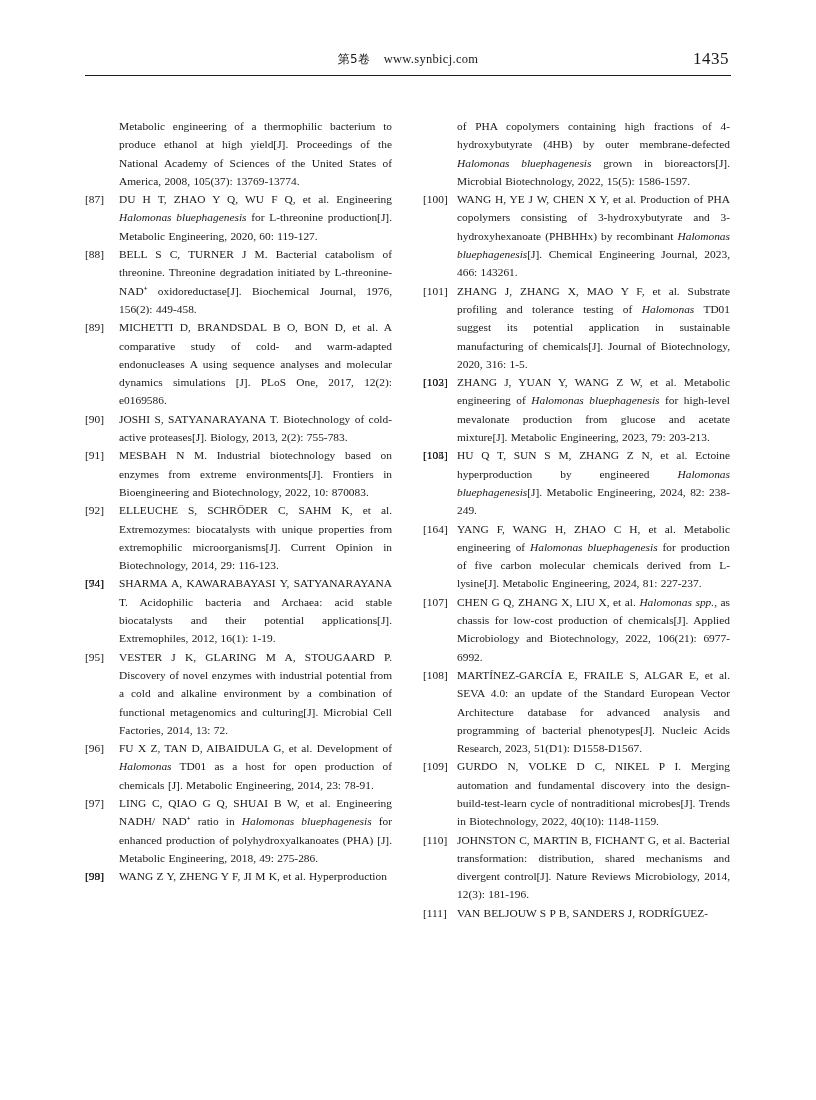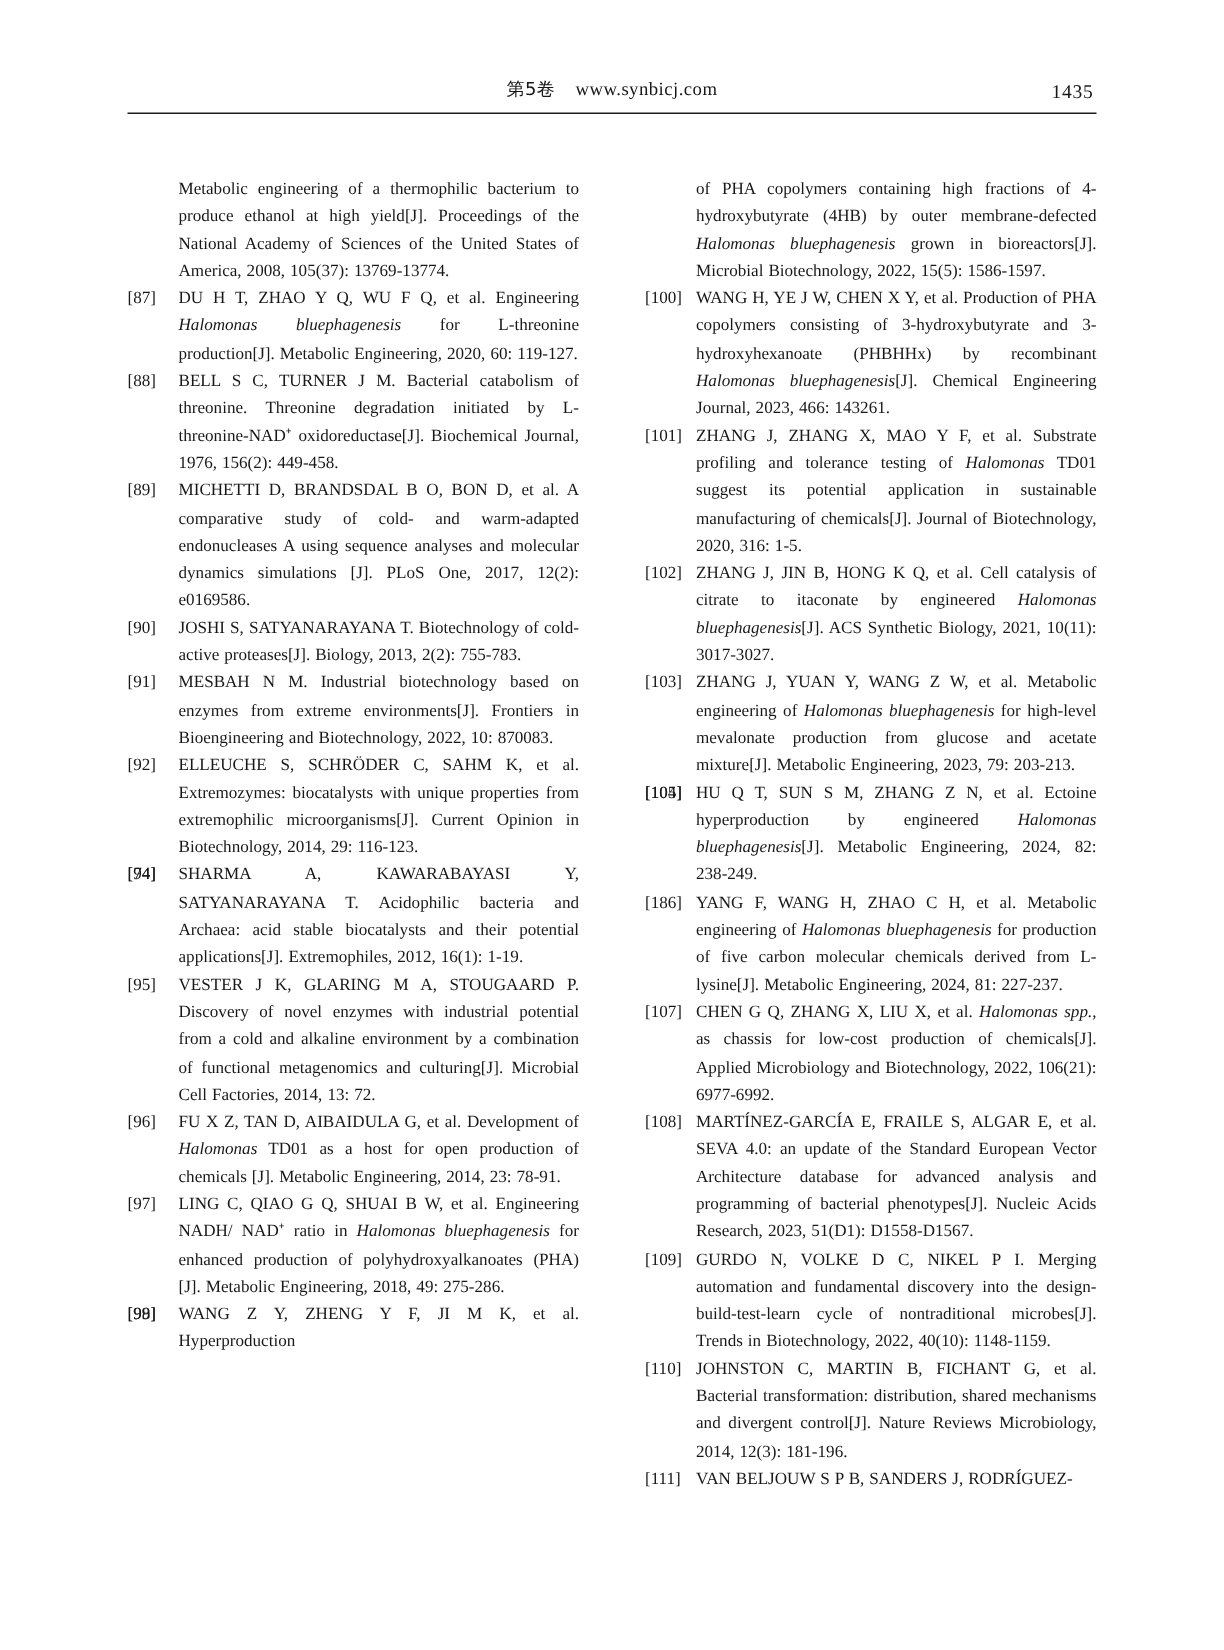--- a/index.html
+++ b/index.html
@@ -12,25 +12,25 @@
     overflow: hidden;
   }
   .page { position: absolute; inset: 0; background: #fff; }
   .content { position: absolute; left: 85px; top: 0; width: 646px; }
 
   
   .header-row { position: relative; padding-top: 51px; text-align: center;
                 font-size: 12.5px; letter-spacing: 0.3px; }
   .header-center span { vertical-align: baseline; }
   .journal-volume { margin-right: 10px; font-family: "DejaVu Sans", "Liberation Serif", serif; font-size: 12px; margin-top: 24px; }
-  .page-num { position: absolute; right: 2px; bottom: -1px; font-size: 13px; letter-spacing: 0.5px; }
+  .page-num { position: absolute; right: 2px; bottom: -1px; font-size: 17px; letter-spacing: 0.5px; }
   .header-rule { border-bottom: 1.6px solid #1c1c1c; margin-top: 7px; }
 
   
-  .columns { display: flex; gap: 44px; margin-top: 41px; }
+  .columns { display: flex; gap: 31px; margin-top: 41px; }
   .col { width: 307px; }
   .ref { position: relative; padding-left: 34px; text-align: justify;
          font-size: 11.4px; line-height: 18.3px;
          word-spacing: 0.5px; }
   .ref-num { position: absolute; left: 0; top: 0; font-family: Liberation Serif, serif; }
   .ref-text i { }
 </style>
 </head>
 <body>
 
@@ -60,25 +60,25 @@
           <div class="ref"><span class="ref-num">[95]</span><span class="ref-text">VESTER J K, GLARING M A, STOUGAARD P. Discovery of novel enzymes with industrial potential from a cold and alkaline environment by a combination of functional metagenomics and culturing[J]. Microbial Cell Factories, 2014, 13: 72.</span></div>
           <div class="ref"><span class="ref-num">[96]</span><span class="ref-text">FU X Z, TAN D, AIBAIDULA G, et al. Development of <i>Halomonas</i> TD01 as a host for open production of chemicals [J]. Metabolic Engineering, 2014, 23: 78-91.</span></div>
           <div class="ref"><span class="ref-num">[97]</span><span class="ref-text">LING C, QIAO G Q, SHUAI B W, et al. Engineering NADH/ NAD⁺ ratio in <i>Halomonas bluephagenesis</i> for enhanced production of polyhydroxyalkanoates (PHA) [J]. Metabolic Engineering, 2018, 49: 275-286.</span></div>
           <div class="ref"><span class="ref-num">[98]</span></div>
           <div class="ref"><span class="ref-num">[99]</span><span class="ref-text">WANG Z Y, ZHENG Y F, JI M K, et al. Hyperproduction</span></div>
         </div>
       <div class="col">
           <div class="ref"><span class="ref-num"></span><span class="ref-text">of PHA copolymers containing high fractions of 4-hydroxybutyrate (4HB) by outer membrane-defected <i>Halomonas bluephagenesis</i> grown in bioreactors[J]. Microbial Biotechnology, 2022, 15(5): 1586-1597.</span></div>
           <div class="ref"><span class="ref-num">[100]</span><span class="ref-text">WANG H, YE J W, CHEN X Y, et al. Production of PHA copolymers consisting of 3-hydroxybutyrate and 3-hydroxyhexanoate (PHBHHx) by recombinant <i>Halomonas bluephagenesis</i>[J]. Chemical Engineering Journal, 2023, 466: 143261.</span></div>
           <div class="ref"><span class="ref-num">[101]</span><span class="ref-text">ZHANG J, ZHANG X, MAO Y F, et al. Substrate profiling and tolerance testing of <i>Halomonas</i> TD01 suggest its potential application in sustainable manufacturing of chemicals[J]. Journal of Biotechnology, 2020, 316: 1-5.</span></div>
-          <div class="ref"><span class="ref-num">[102]</span><span class="ref-text">ZHANG J, JIN B, HONG K Q, et al. Cell catalysis of citrate to itaconate by engineered <i>Halomonas bluephagenesis</i>[J]. ACS Synthetic Biology, 2021, 10(11): 3017-3027.</span></div>
+          <div class="ref"><span class="ref-num">[102]</span></div>
           <div class="ref"><span class="ref-num">[103]</span><span class="ref-text">ZHANG J, YUAN Y, WANG Z W, et al. Metabolic engineering of <i>Halomonas bluephagenesis</i> for high-level mevalonate production from glucose and acetate mixture[J]. Metabolic Engineering, 2023, 79: 203-213.</span></div>
           <div class="ref"><span class="ref-num">[104]</span></div>
           <div class="ref"><span class="ref-num">[105]</span><span class="ref-text">HU Q T, SUN S M, ZHANG Z N, et al. Ectoine hyperproduction by engineered <i>Halomonas bluephagenesis</i>[J]. Metabolic Engineering, 2024, 82: 238-249.</span></div>
-          <div class="ref"><span class="ref-num">[186]</span><span class="ref-text">YANG F, WANG H, ZHAO C H, et al. Metabolic engineering of <i>Halomonas bluephagenesis</i> for production of five carbon molecular chemicals derived from L-lysine[J]. Metabolic Engineering, 2024, 81: 227-237.</span></div>
+          <div class="ref"><span class="ref-num">[164]</span><span class="ref-text">YANG F, WANG H, ZHAO C H, et al. Metabolic engineering of <i>Halomonas bluephagenesis</i> for production of five carbon molecular chemicals derived from L-lysine[J]. Metabolic Engineering, 2024, 81: 227-237.</span></div>
           <div class="ref"><span class="ref-num">[107]</span><span class="ref-text">CHEN G Q, ZHANG X, LIU X, et al. <i>Halomonas spp.</i>, as chassis for low-cost production of chemicals[J]. Applied Microbiology and Biotechnology, 2022, 106(21): 6977-6992.</span></div>
           <div class="ref"><span class="ref-num">[108]</span><span class="ref-text">MARTÍNEZ-GARCÍA E, FRAILE S, ALGAR E, et al. SEVA 4.0: an update of the Standard European Vector Architecture database for advanced analysis and programming of bacterial phenotypes[J]. Nucleic Acids Research, 2023, 51(D1): D1558-D1567.</span></div>
           <div class="ref"><span class="ref-num">[109]</span><span class="ref-text">GURDO N, VOLKE D C, NIKEL P I. Merging automation and fundamental discovery into the design-build-test-learn cycle of nontraditional microbes[J]. Trends in Biotechnology, 2022, 40(10): 1148-1159.</span></div>
           <div class="ref"><span class="ref-num">[110]</span><span class="ref-text">JOHNSTON C, MARTIN B, FICHANT G, et al. Bacterial transformation: distribution, shared mechanisms and divergent control[J]. Nature Reviews Microbiology, 2014, 12(3): 181-196.</span></div>
           <div class="ref"><span class="ref-num">[111]</span><span class="ref-text">VAN BELJOUW S P B, SANDERS J, RODRÍGUEZ-</span></div>
         </div>
     </div>
 
   </div>
 </div>

